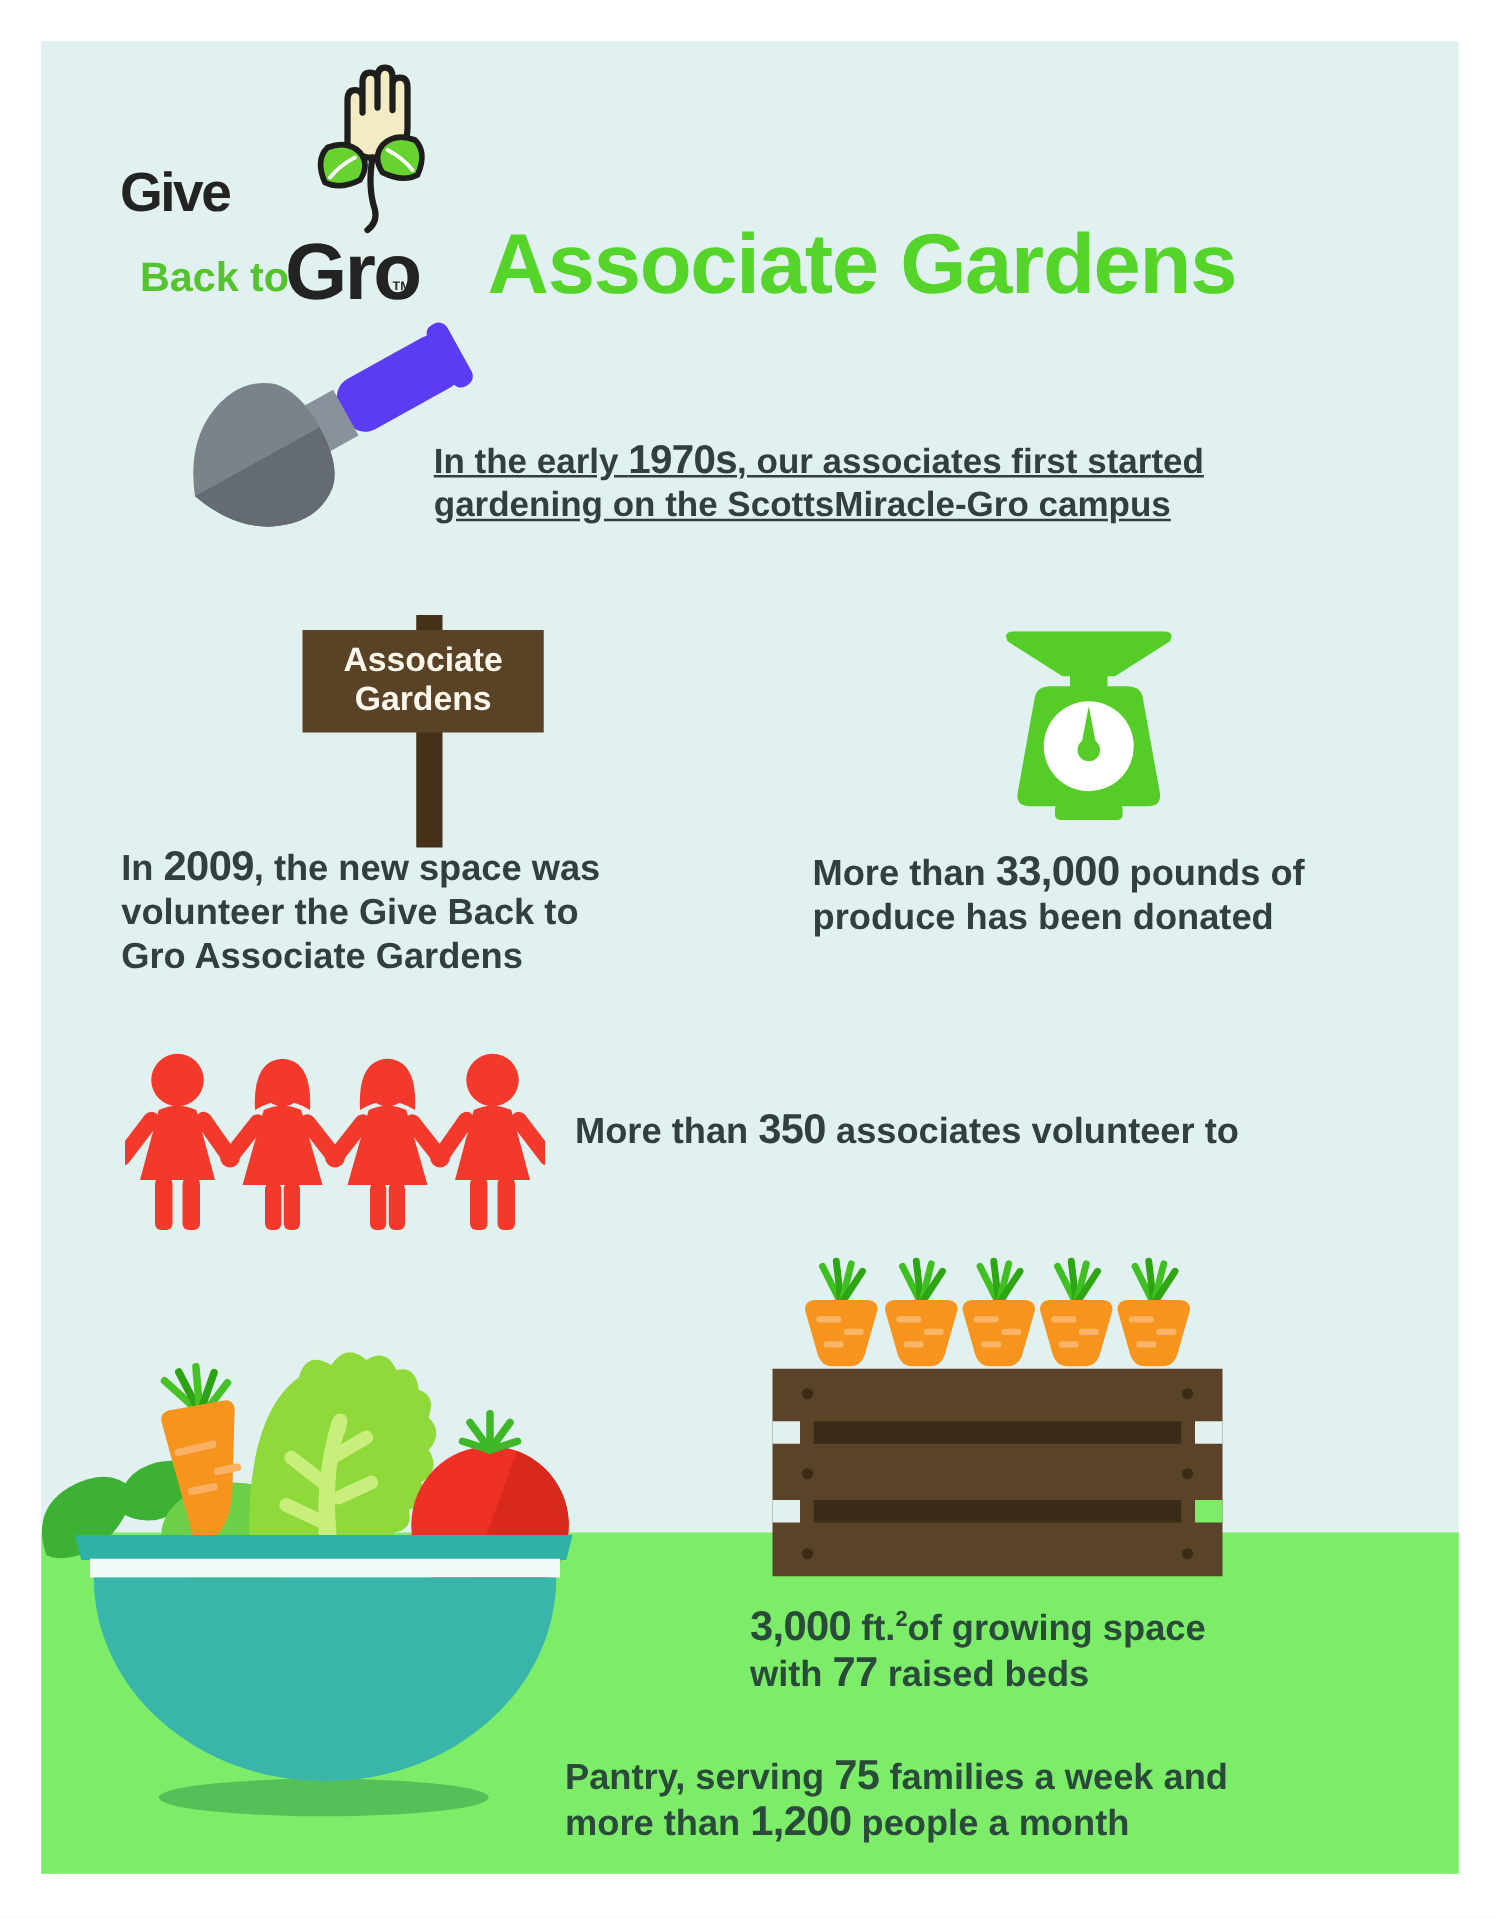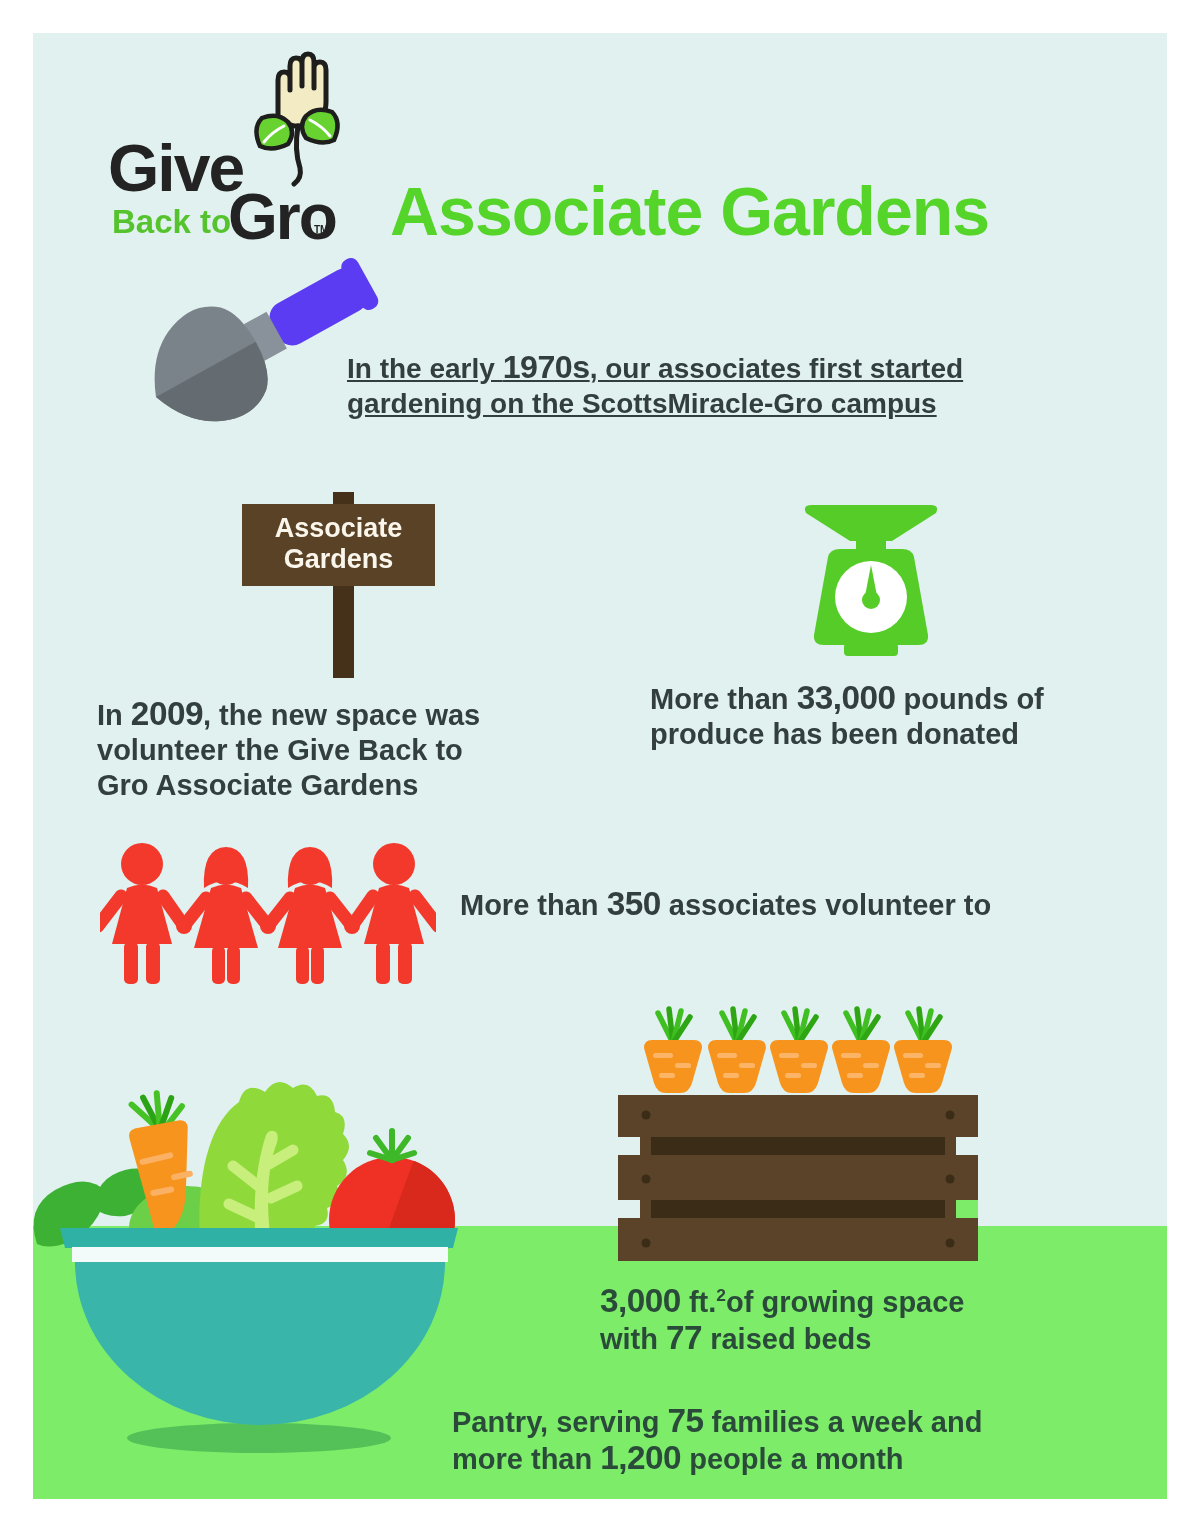--- a/index.html
+++ b/index.html
@@ -2,30 +2,30 @@
 <html><head>
 <meta charset="utf-8">
 <style>
   html,body{margin:0;padding:0;background:#ffffff;}
   .page{position:relative;width:1200px;height:1534px;background:#ffffff;overflow:hidden;
         font-family:"Liberation Sans","DejaVu Sans",sans-serif;}
   .poster{position:absolute;left:33px;top:33px;width:1134px;height:1466px;background:#e1f1ef;}
   .green-panel{position:absolute;left:33px;top:1226px;width:1134px;height:273px;background:#7cec69;}
   .abs{position:absolute;}
   
-  .logo-give{left:108px;top:130px;font-size:66px;font-weight:800;color:#232323;letter-spacing:-2px;}
+  .logo-give{left:96px;top:130px;font-size:44px;font-weight:800;color:#232323;letter-spacing:-2px;}
   .logo-backto{left:112px;top:203px;font-size:33px;font-weight:700;color:#55c32d;}
   .logo-gro{left:228px;top:180px;font-size:64px;font-weight:800;color:#232323;letter-spacing:-2px;}
   .logo-tm{left:314px;top:176px;font-size:10px;font-weight:700;color:#232323;margin-top:48px;}
   .page-title{left:390px;top:172px;font-size:68px;font-weight:800;color:#55d42a;letter-spacing:-1px;}
   
   .fact{color:#333e3e;font-weight:600;line-height:35px;}
   .fact b{font-weight:800;font-size:1.15em;letter-spacing:-0.5px;}
   .fact-founding{left:347px;top:350px;font-size:28px;text-decoration:underline;}
-  .fact-dedication{left:97px;top:676px;font-size:29px;margin-top:20px;}
+  .fact-dedication{left:97px;top:676px;font-size:29px;}
   .fact-donated{left:650px;top:680px;font-size:29px;}
   .fact-volunteers{left:460px;top:886px;font-size:29px;}
   .fact-green{color:#2a4b3a;font-weight:700;line-height:35px;}
   .fact-green b{font-weight:800;font-size:1.15em;letter-spacing:-0.5px;}
   .fact-space{left:600px;top:1278px;font-size:29px;}
   .fact-pantry{left:452px;top:1368px;font-size:29px;font-weight:600;}
   .fact-space sup{font-size:0.6em;font-weight:700;}
   
   .sign-post{left:333px;top:492px;width:21px;height:186px;background:#453019;}
   .sign-board{left:242px;top:504px;width:193px;height:82px;background:#5a4226;color:#fbf6ec;

